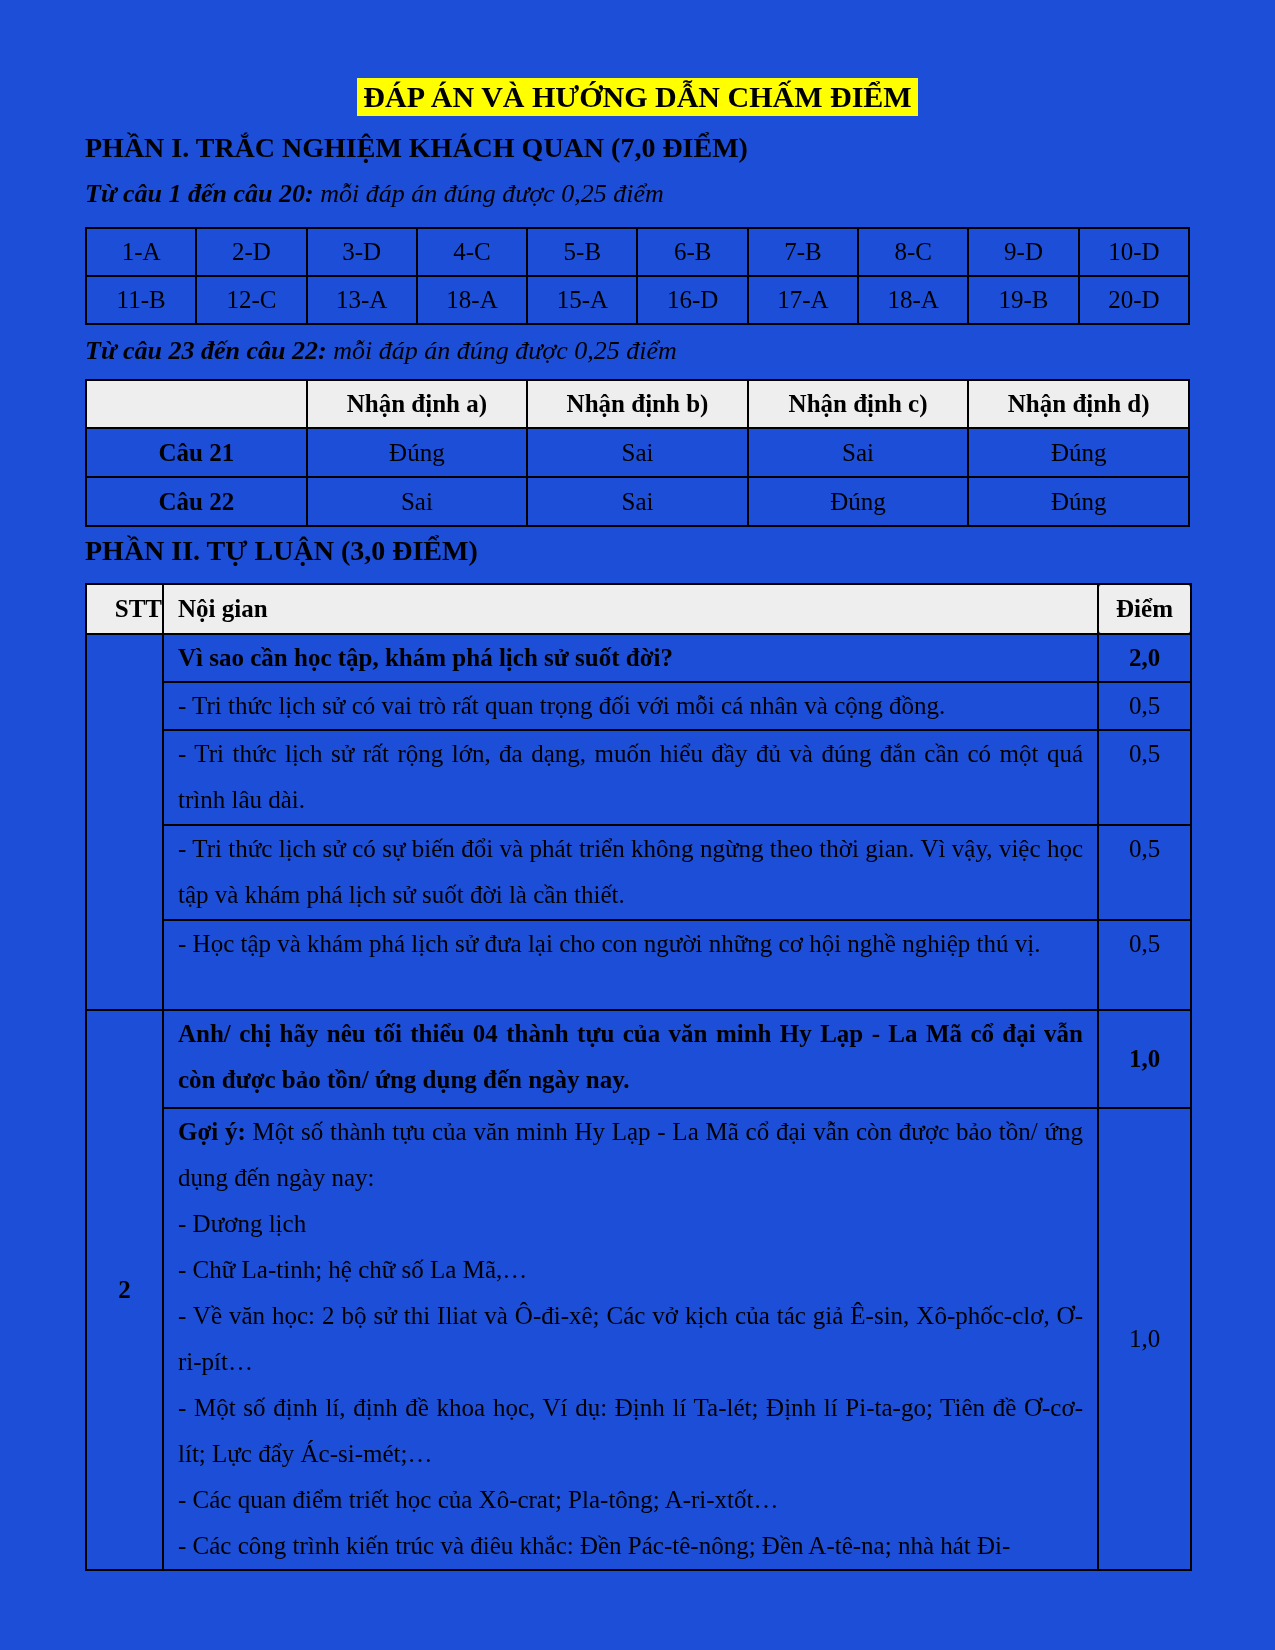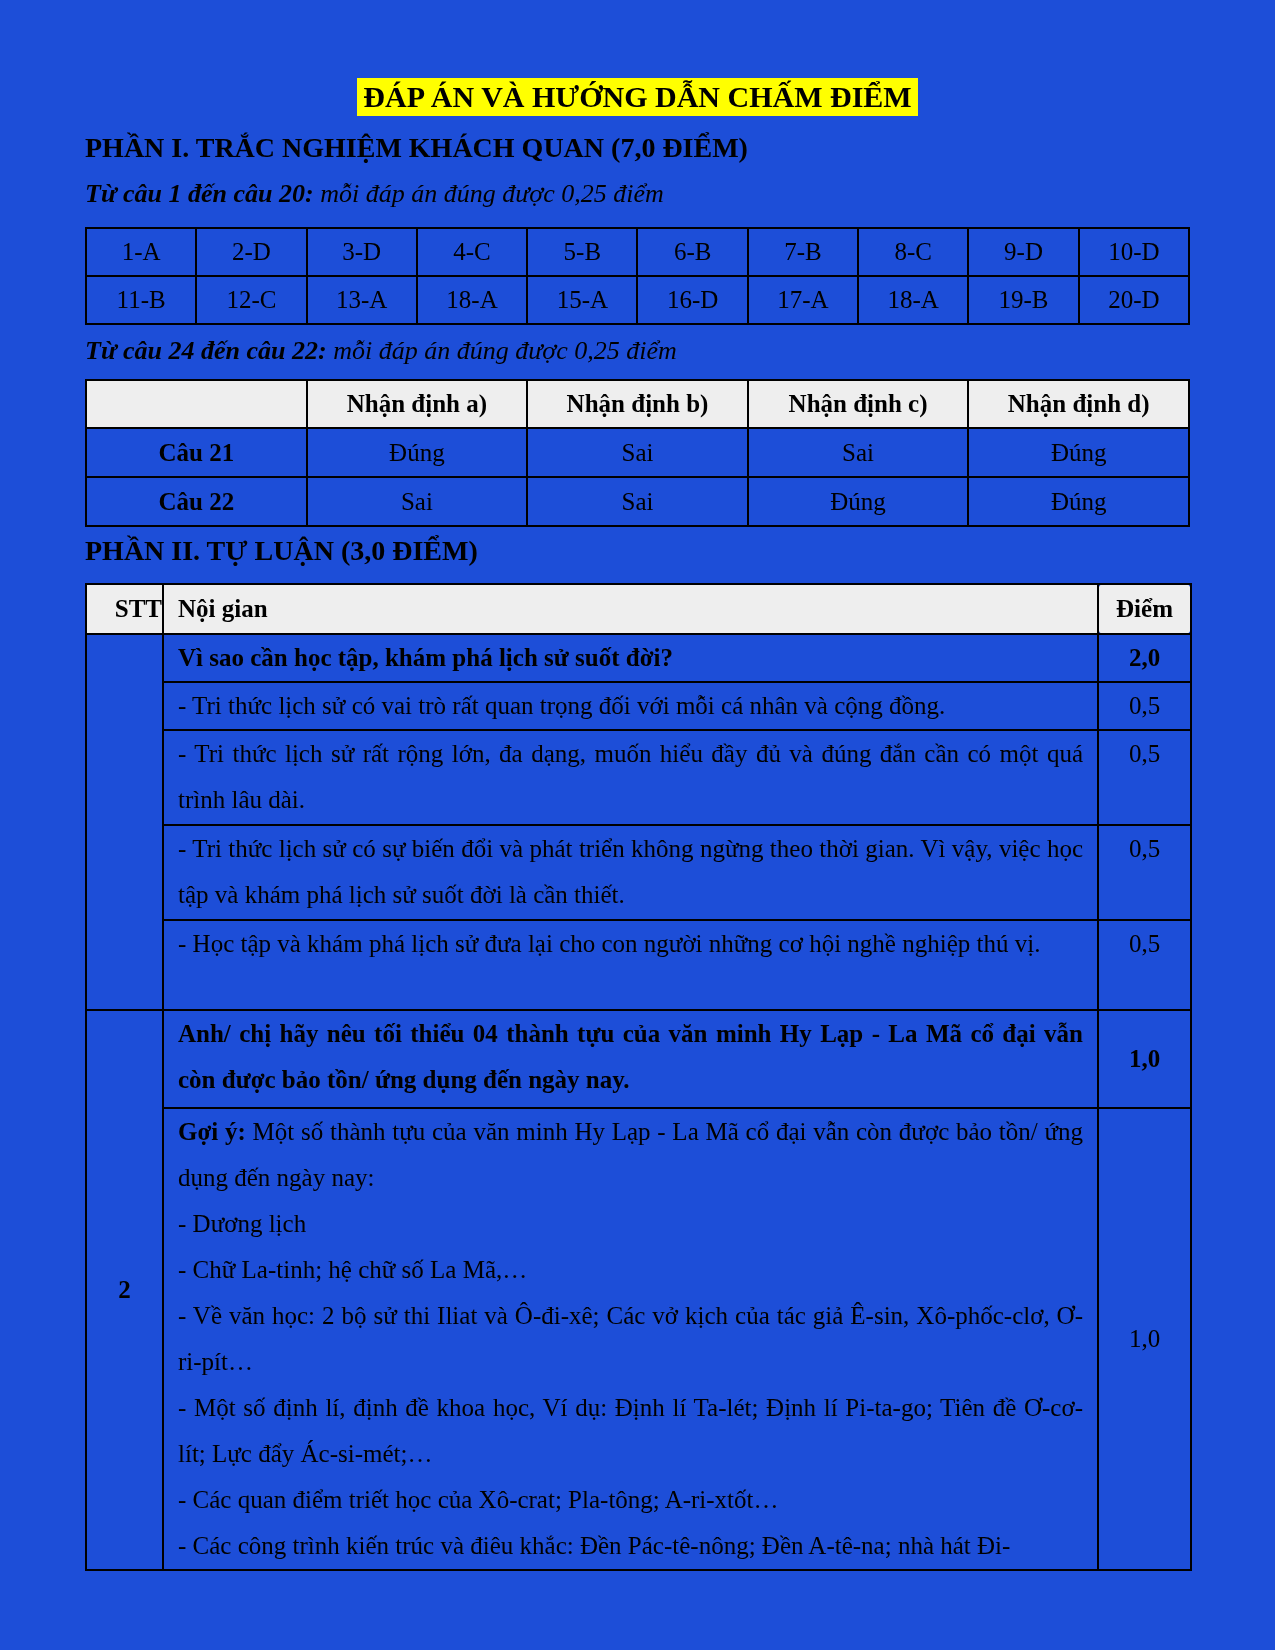--- a/index.html
+++ b/index.html
@@ -137,21 +137,21 @@
           <td>15-A</td>
           <td>16-D</td>
           <td>17-A</td>
           <td>18-A</td>
           <td>19-B</td>
           <td>20-D</td>
         </tr>
       </tbody>
     </table>
 
-    <p class="note second"><span class="range">Từ câu 24 đến câu 22:</span><span class="rule"> mỗi đáp án đúng được 0,25 điểm</span></p>
+    <p class="note second"><span class="range">Từ câu 23 đến câu 22:</span><span class="rule"> mỗi đáp án đúng được 0,25 điểm</span></p>
 
     <table class="tf">
       <tbody>
         <tr class="thead">
           <td></td>
           <td>Nhận định a)</td>
           <td>Nhận định b)</td>
           <td>Nhận định c)</td>
           <td>Nhận định d)</td>
         </tr>

